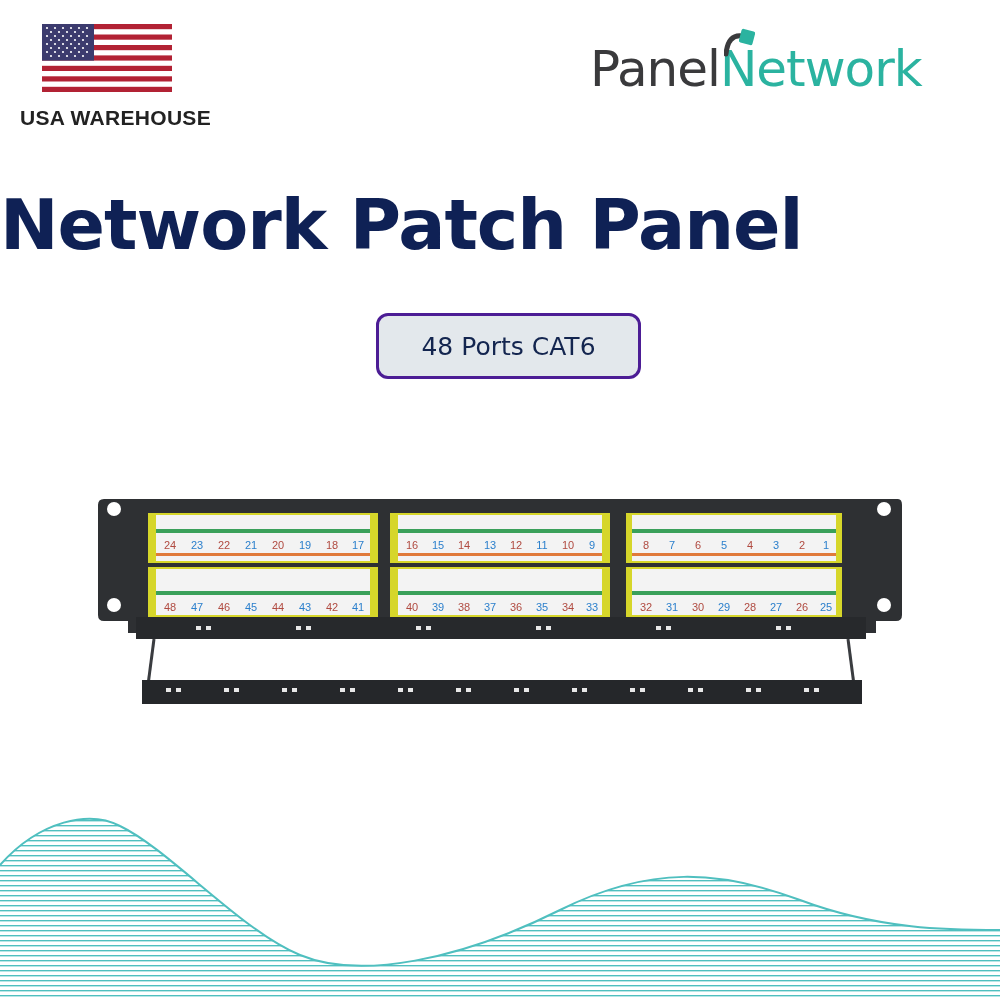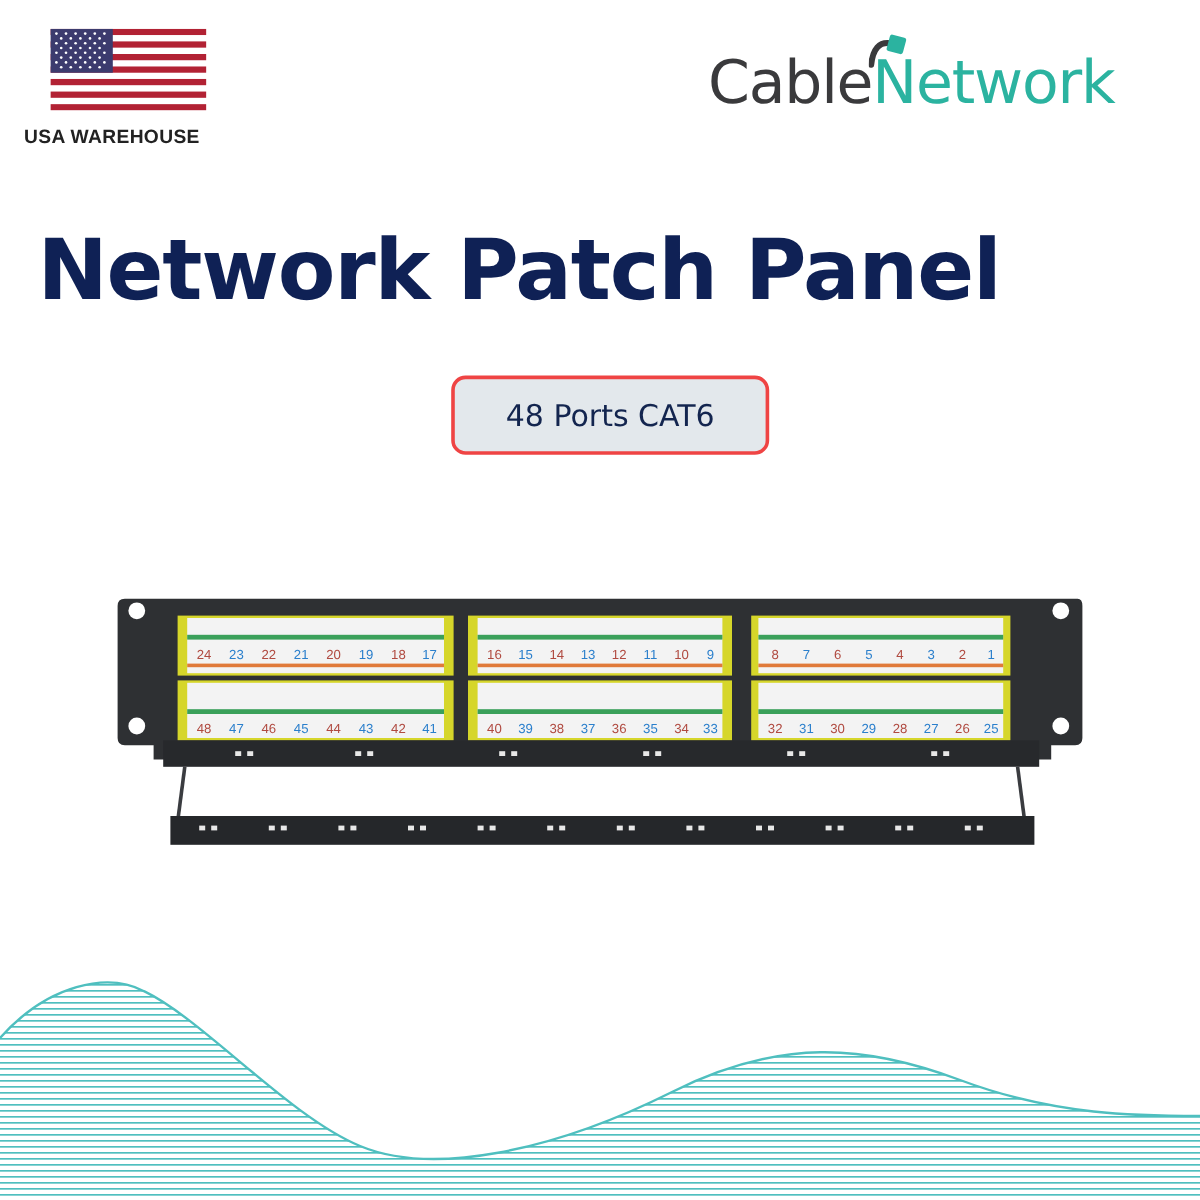--- a/index.html
+++ b/index.html
@@ -1,24 +1,24 @@
 <!DOCTYPE html>
 <html><head>
 <meta charset="utf-8">
 <style>
   html,body{margin:0;padding:0;}
   body{width:1000px;height:1000px;background:#ffffff;position:relative;overflow:hidden;font-family:"Liberation Sans",sans-serif;}
   .flag{position:absolute;left:42px;top:24px;width:130px;height:68px;}
-  .wh-label{position:absolute;left:20px;top:106px;font-weight:bold;font-size:16px;color:#222;letter-spacing:0.3px;}
+  .wh-label{position:absolute;left:20px;top:106px;font-weight:bold;font-size:21px;color:#222;letter-spacing:0.3px;}
   .logo{position:absolute;left:590px;top:44px;font-family:"DejaVu Sans",sans-serif;font-size:50px;letter-spacing:-1px;line-height:1;}
   .logo .c1{color:#3a3a3c;}
   .logo .c2{color:#2bb3a0;}
   .logo-plug{position:absolute;left:724px;top:28px;}
-  .title{position:absolute;left:0;width:865px;top:190px;text-align:center;font-family:"DejaVu Sans",sans-serif;font-weight:bold;font-size:70px;color:#0f2155;letter-spacing:-1px;line-height:1;}
-  .pill{position:absolute;left:376px;top:313px;width:265px;height:66px;border-radius:12px;background:#e3e8ec;border:3px solid #ef4444;box-sizing:border-box;display:flex;align-items:center;justify-content:center;font-family:"DejaVu Sans",sans-serif;font-size:25px;color:#13254f;}
+  .title{position:absolute;left:0;width:865px;top:190px;font-family:"DejaVu Sans",sans-serif;font-weight:bold;font-size:70px;color:#0f2155;letter-spacing:-1px;line-height:1;}
+  .pill{position:absolute;left:376px;top:313px;width:265px;height:66px;border-radius:12px;background:#e3e8ec;border:3px solid #4c1d95;box-sizing:border-box;display:flex;align-items:center;justify-content:center;font-family:"DejaVu Sans",sans-serif;font-size:25px;color:#13254f;}
   .product{position:absolute;left:96px;top:495px;width:808px;height:215px;}
   .wave{position:absolute;left:0;top:790px;width:1000px;height:210px;}
 </style>
 </head>
 <body>
 
 <svg class="flag" viewBox="0 0 130 68">
   <rect width="130" height="68" fill="#fff"></rect>
   <g fill="#b22234">
     <rect y="0" width="130" height="5.2"></rect>
@@ -73,21 +73,21 @@
     <circle cx="9" cy="32" r="1.1"></circle>
       <circle cx="17" cy="32" r="1.1"></circle>
       <circle cx="25" cy="32" r="1.1"></circle>
       <circle cx="33" cy="32" r="1.1"></circle>
       <circle cx="41" cy="32" r="1.1"></circle>
   </g>
 </svg>
 <div class="wh-label">USA WAREHOUSE</div>
 
 <div class="logo">
-  <span class="c1">Cable</span><span class="c2">Network</span>
+  <span class="c1">Panel</span><span class="c2">Network</span>
 </div>
 <svg class="logo-plug" width="40" height="30" viewBox="0 0 40 30">
   <path d="M2 26 Q4 6 18 8" stroke="#3a3a3c" stroke-width="5" fill="none" stroke-linecap="round"></path>
   <rect x="16" y="2" width="14" height="14" rx="2" fill="#2bb3a0" transform="rotate(15 23 9)"></rect>
 </svg>
 
 <div class="title">Network Patch Panel</div>
 <div class="pill">48 Ports CAT6</div>
 
 <svg class="product" viewBox="0 0 808 215">

